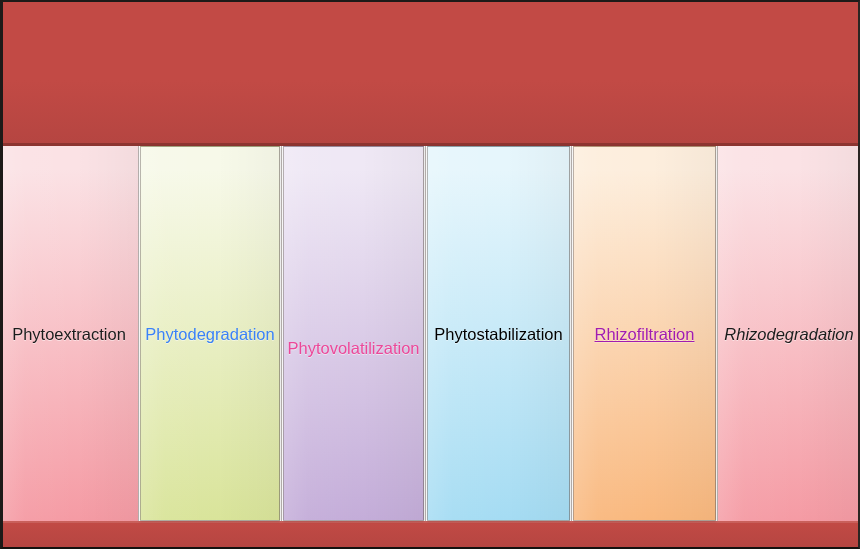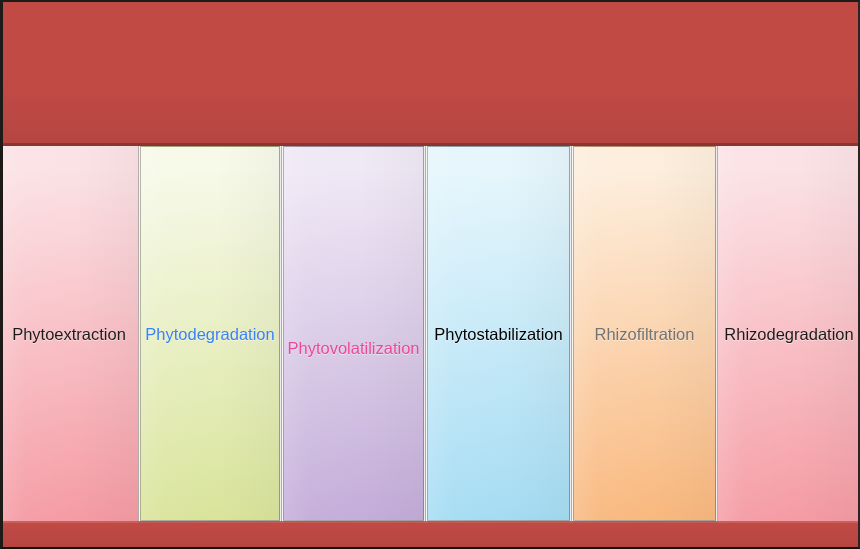--- a/index.html
+++ b/index.html
@@ -185,27 +185,27 @@
 
     <div class="col inset" style="flex: 0 0 146px;">
       <div class="card" style="background: linear-gradient(rgb(230, 246, 252) 0%, rgb(230, 246, 252) 6%, rgb(165, 220, 243) 100%);"></div>
       <div class="sheen"></div>
       <div class="label" style="color: #000000;">Phytostabilization</div>
     </div>
 
     <div class="col inset" style="flex: 0 0 146px;">
       <div class="card" style="background: linear-gradient(rgb(253, 238, 221) 0%, rgb(253, 238, 221) 6%, rgb(249, 184, 126) 100%);"></div>
       <div class="sheen"></div>
-      <div class="label" style="color: #737373;">Rhizofiltration</div>
+      <div class="label" style="color: #a21caf; text-decoration: underline;">Rhizofiltration</div>
     </div>
 
     <div class="col" style="flex: 1 1 auto;">
       <div class="card" style="background: linear-gradient(rgb(251, 226, 229) 0%, rgb(251, 226, 229) 6%, rgb(245, 155, 164) 100%);"></div>
       <div class="sheen"></div>
-      <div class="label" style="color: rgb(27, 27, 27);">Rhizodegradation</div>
+      <div class="label" style="color: rgb(27, 27, 27); font-style: italic;">Rhizodegradation</div>
     </div>
 
   </div>
 
   <div id="bottom-band" style="background: linear-gradient(rgb(194, 74, 69) 0%, rgb(181, 69, 65) 100%);">
     <div class="band-top-shadow"></div>
   </div>
 
   <div id="frame"></div>
 </div>

